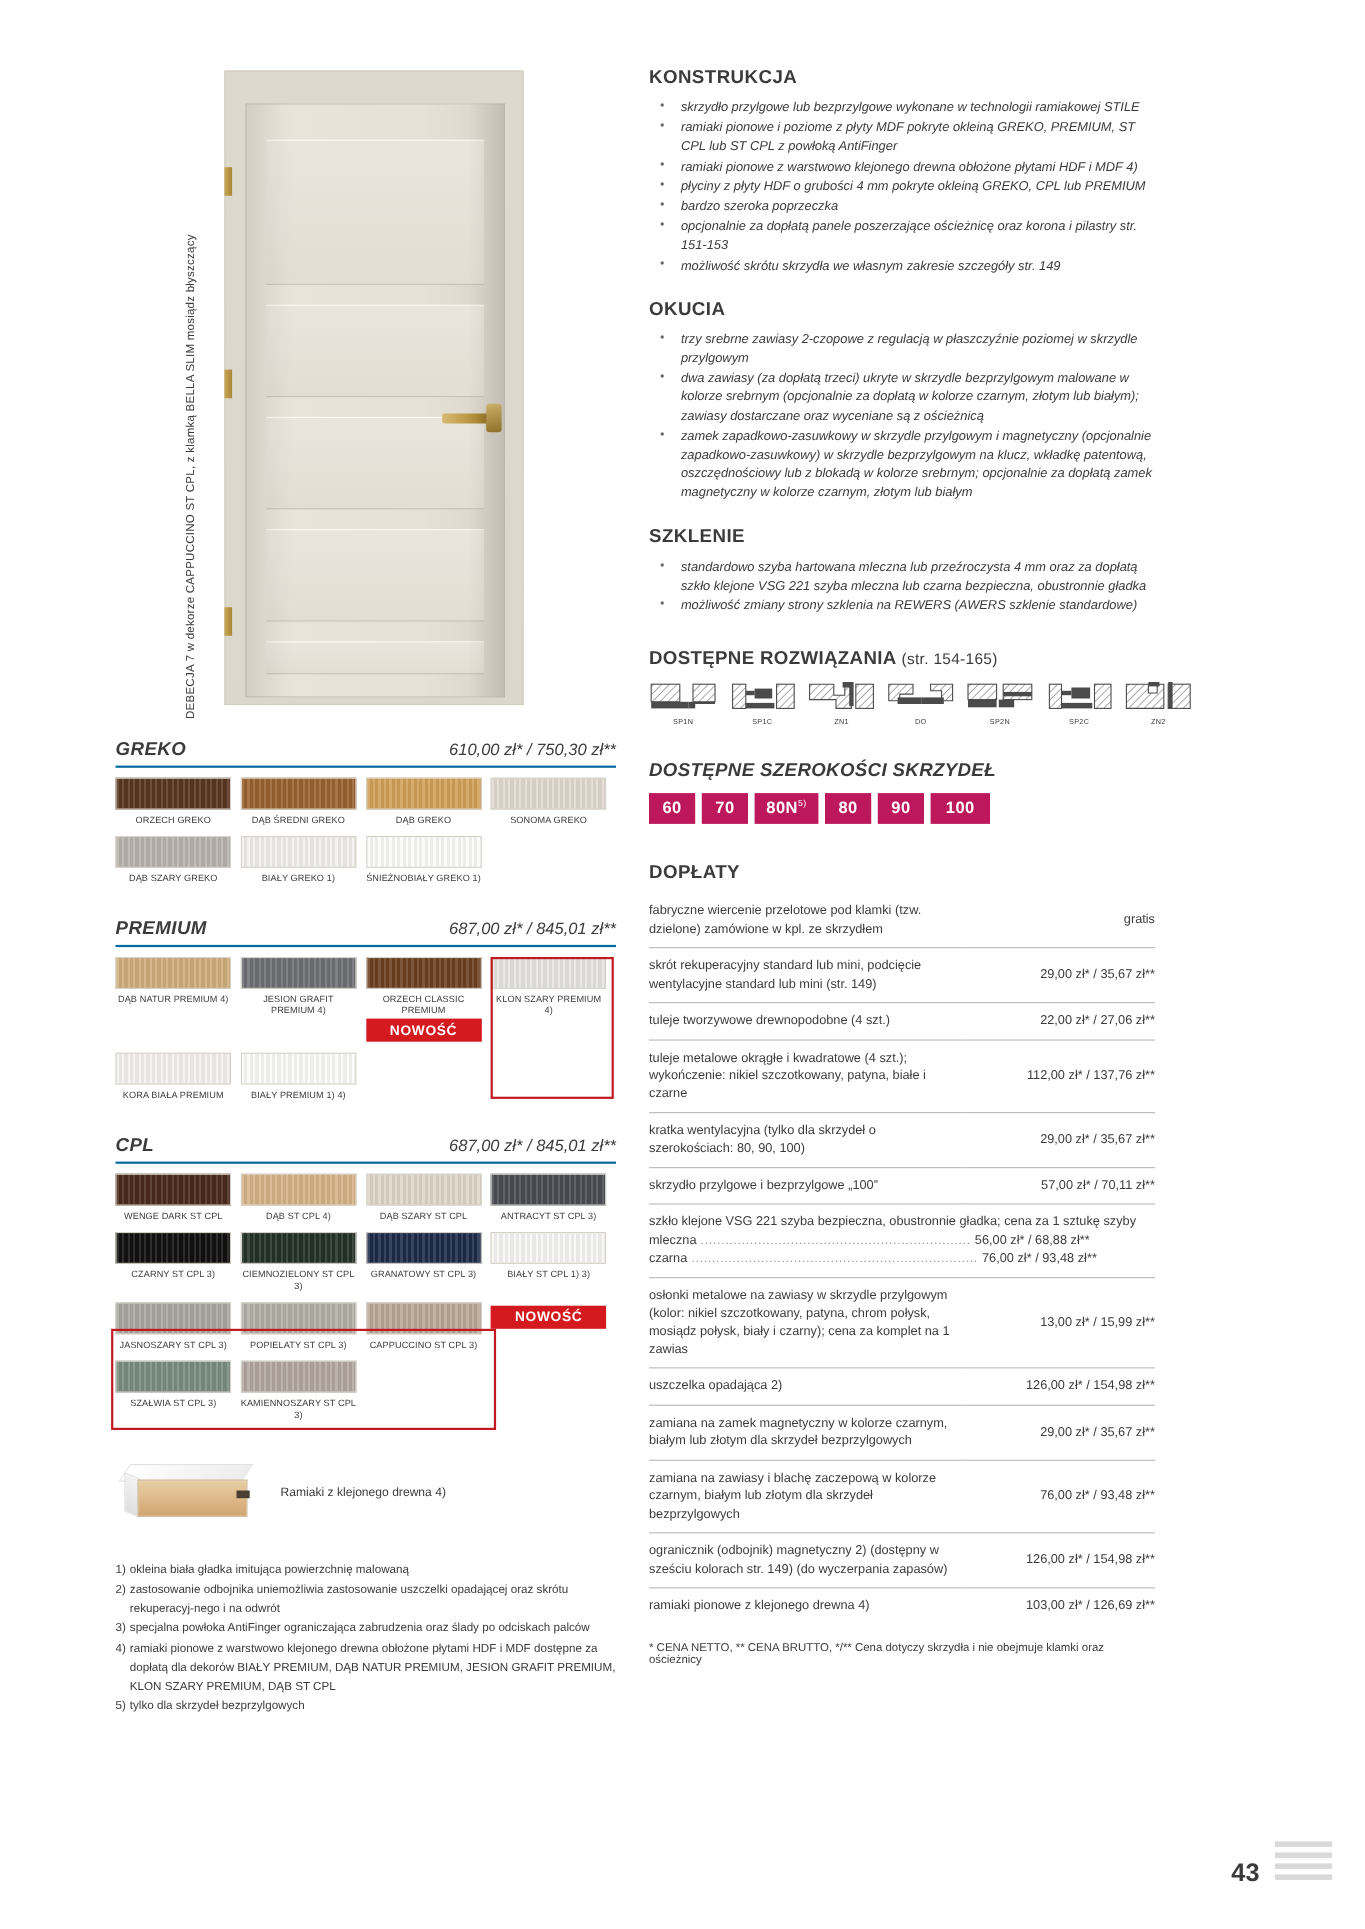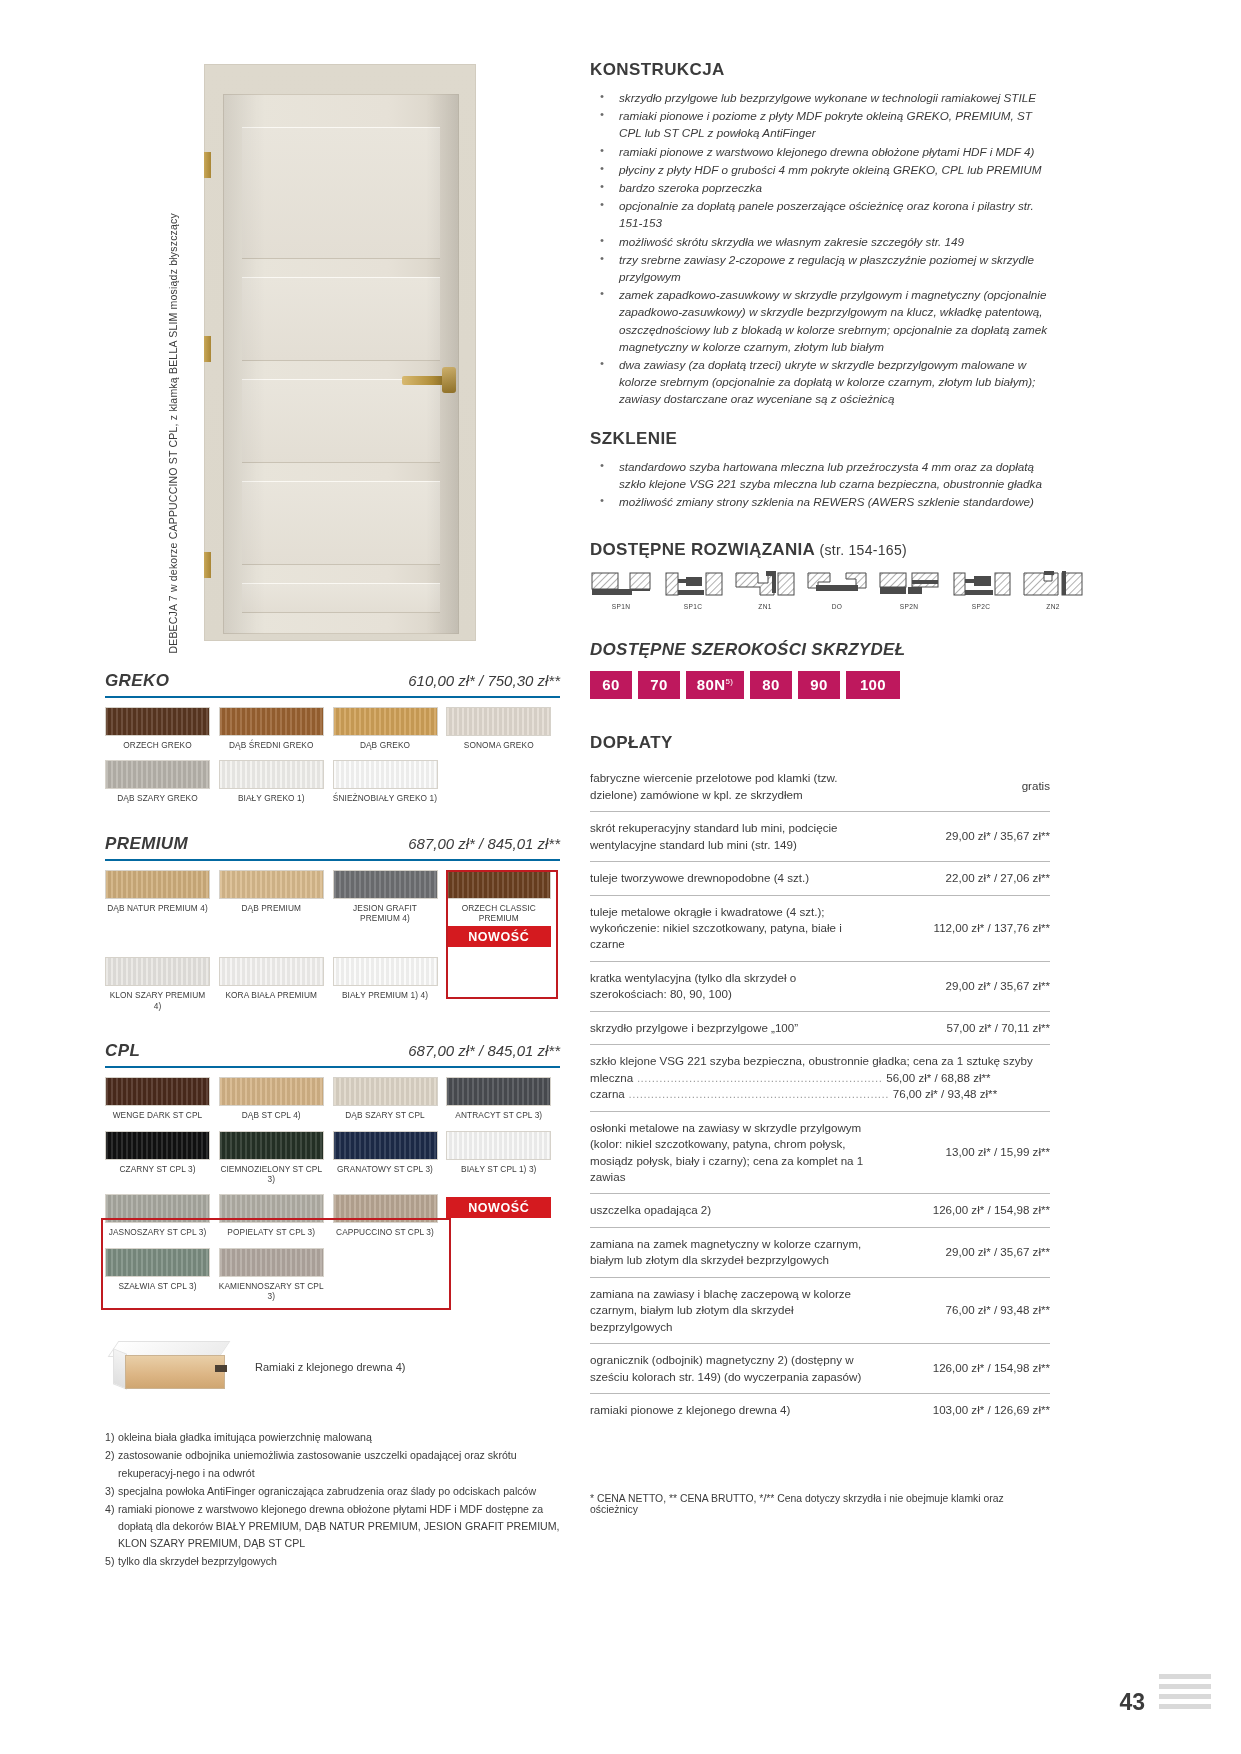--- a/index.html
+++ b/index.html
@@ -249,24 +249,20 @@
           <div class="fg-head">
             <div class="fg-name">PREMIUM</div>
             <div class="fg-price">687,00 zł* / 845,01 zł**</div>
           </div>
           <div class="swatch-grid" style="position: relative;">
             <div class="swatch">
               <div class="chip" style="background: repeating-linear-gradient(90deg, rgba(255, 255, 255, 0.12) 0px, rgba(255, 255, 255, 0.12) 2px, rgba(0, 0, 0, 0.06) 2px, rgba(0, 0, 0, 0.06) 5px), rgb(207, 174, 124);"></div>
               <div class="lbl">DĄB NATUR PREMIUM 4)</div>
             </div>
             <div class="swatch">
-              <div class="chip" style="background: repeating-linear-gradient(90deg, rgba(255, 255, 255, 0.12) 0px, rgba(255, 255, 255, 0.12) 2px, rgba(0, 0, 0, 0.06) 2px, rgba(0, 0, 0, 0.06) 5px), rgb(217, 187, 141);"></div>
-              <div class="lbl">DĄB PREMIUM</div>
-            </div>
-            <div class="swatch">
               <div class="chip" style="background: repeating-linear-gradient(90deg, rgba(255, 255, 255, 0.12) 0px, rgba(255, 255, 255, 0.12) 2px, rgba(0, 0, 0, 0.06) 2px, rgba(0, 0, 0, 0.06) 5px), rgb(110, 112, 115);"></div>
               <div class="lbl">JESION GRAFIT PREMIUM 4)</div>
             </div>
             <div class="swatch">
               <div class="chip" style="background: repeating-linear-gradient(90deg, rgba(255, 255, 255, 0.12) 0px, rgba(255, 255, 255, 0.12) 2px, rgba(0, 0, 0, 0.06) 2px, rgba(0, 0, 0, 0.06) 5px), rgb(107, 64, 32);"></div>
               <div class="lbl">ORZECH CLASSIC PREMIUM</div>
               <div class="nowosc-badge" style="margin-top: 3px;">NOWOŚĆ</div>
             </div>
             <div class="swatch">
               <div class="chip" style="background: repeating-linear-gradient(90deg, rgba(255, 255, 255, 0.12) 0px, rgba(255, 255, 255, 0.12) 2px, rgba(0, 0, 0, 0.06) 2px, rgba(0, 0, 0, 0.06) 5px), rgb(232, 230, 226);"></div>
@@ -388,24 +384,25 @@
         <h2 class="sect">KONSTRUKCJA</h2>
         <ul class="bul">
           <li>skrzydło przylgowe lub bezprzylgowe wykonane w technologii ramiakowej STILE</li>
           <li>ramiaki pionowe i poziome z płyty MDF pokryte okleiną GREKO, PREMIUM, ST CPL lub ST CPL z powłoką AntiFinger</li>
           <li>ramiaki pionowe z warstwowo klejonego drewna obłożone płytami HDF i MDF 4)</li>
           <li>płyciny z płyty HDF o grubości 4 mm pokryte okleiną GREKO, CPL lub PREMIUM</li>
           <li>bardzo szeroka poprzeczka</li>
           <li>opcjonalnie za dopłatą panele poszerzające ościeżnicę oraz korona i pilastry str. 151-153</li>
           <li>możliwość skrótu skrzydła we własnym zakresie szczegóły str. 149</li>
         </ul>
+        <h2 class="sect sp">OKUCIA</h2>
         <ul class="bul">
           <li>trzy srebrne zawiasy 2-czopowe z regulacją w płaszczyźnie poziomej w skrzydle przylgowym</li>
+          <li>dwa zawiasy (za dopłatą trzeci) ukryte w skrzydle bezprzylgowym malowane w kolorze srebrnym (opcjonalnie za dopłatą w kolorze czarnym, złotym lub białym); zawiasy dostarczane oraz wyceniane są z ościeżnicą</li>
           <li>zamek zapadkowo-zasuwkowy w skrzydle przylgowym i magnetyczny (opcjonalnie zapadkowo-zasuwkowy) w skrzydle bezprzylgowym na klucz, wkładkę patentową, oszczędnościowy lub z blokadą w kolorze srebrnym; opcjonalnie za dopłatą zamek magnetyczny w kolorze czarnym, złotym lub białym</li>
-          <li>dwa zawiasy (za dopłatą trzeci) ukryte w skrzydle bezprzylgowym malowane w kolorze srebrnym (opcjonalnie za dopłatą w kolorze czarnym, złotym lub białym); zawiasy dostarczane oraz wyceniane są z ościeżnicą</li>
         </ul>
         <h2 class="sect sp">SZKLENIE</h2>
         <ul class="bul">
           <li>standardowo szyba hartowana mleczna lub przeźroczysta 4 mm oraz za dopłatą szkło klejone VSG 221 szyba mleczna lub czarna  bezpieczna, obustronnie gładka</li>
           <li>możliwość zmiany strony szklenia na REWERS (AWERS szklenie standardowe)</li>
         </ul>
       </div>
 
     <div class="sol-head">
       <span>DOSTĘPNE ROZWIĄZANIA</span>

